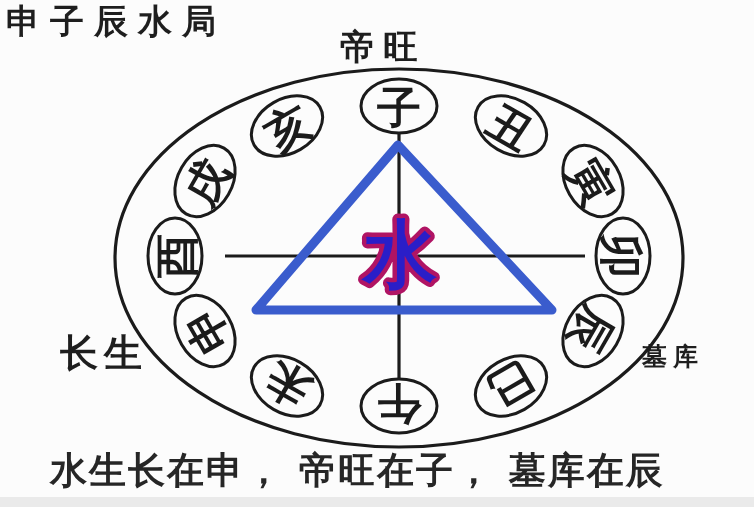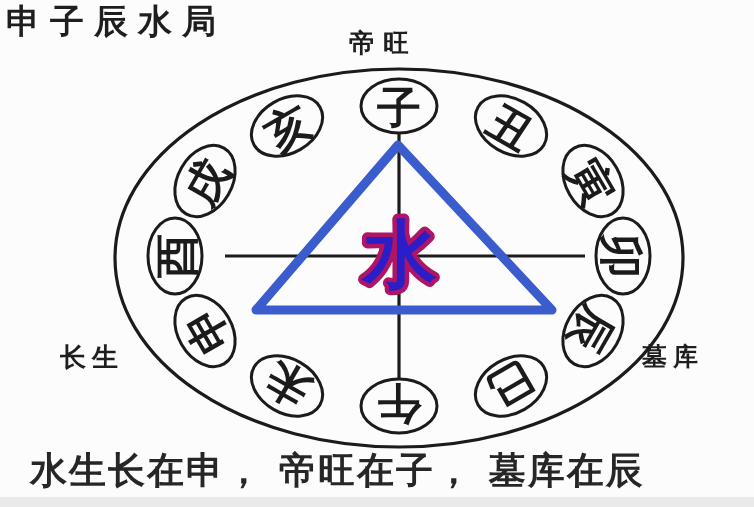--- a/index.html
+++ b/index.html
@@ -12,25 +12,25 @@
   }
   .stage{position:absolute;inset:0;width:754px;height:507px;}
   .lbl{
     position:absolute;
     font-weight:700;
     color:#1e1e1e;
     white-space:nowrap;
     line-height:1;
   }
   .title{left:6px;top:4px;font-size:34px;letter-spacing:10px;}
-  .lbl-top{left:349px;top:30px;font-size:26px;letter-spacing:8px;}
-  .lbl-left{left:60px;top:344px;font-size:26px;letter-spacing:6px;}
+  .lbl-top{left:340px;top:30px;font-size:35px;letter-spacing:8px;}
+  .lbl-left{left:60px;top:334px;font-size:38px;letter-spacing:6px;}
   .lbl-right{left:642px;top:344px;font-size:25px;letter-spacing:6px;}
   .caption{
-    left:30px;top:452px;font-size:37px;letter-spacing:2px;
+    left:50px;top:452px;font-size:37px;letter-spacing:2px;
     color:#262626;
   }
   .bottom-strip{
     position:absolute;left:0;top:497px;width:754px;height:10px;
     background:#eaeaea;
   }
   svg{position:absolute;left:0;top:0;}
   svg text{
     font-family:"DejaVu Sans","Liberation Sans",sans-serif;
     font-weight:900;

